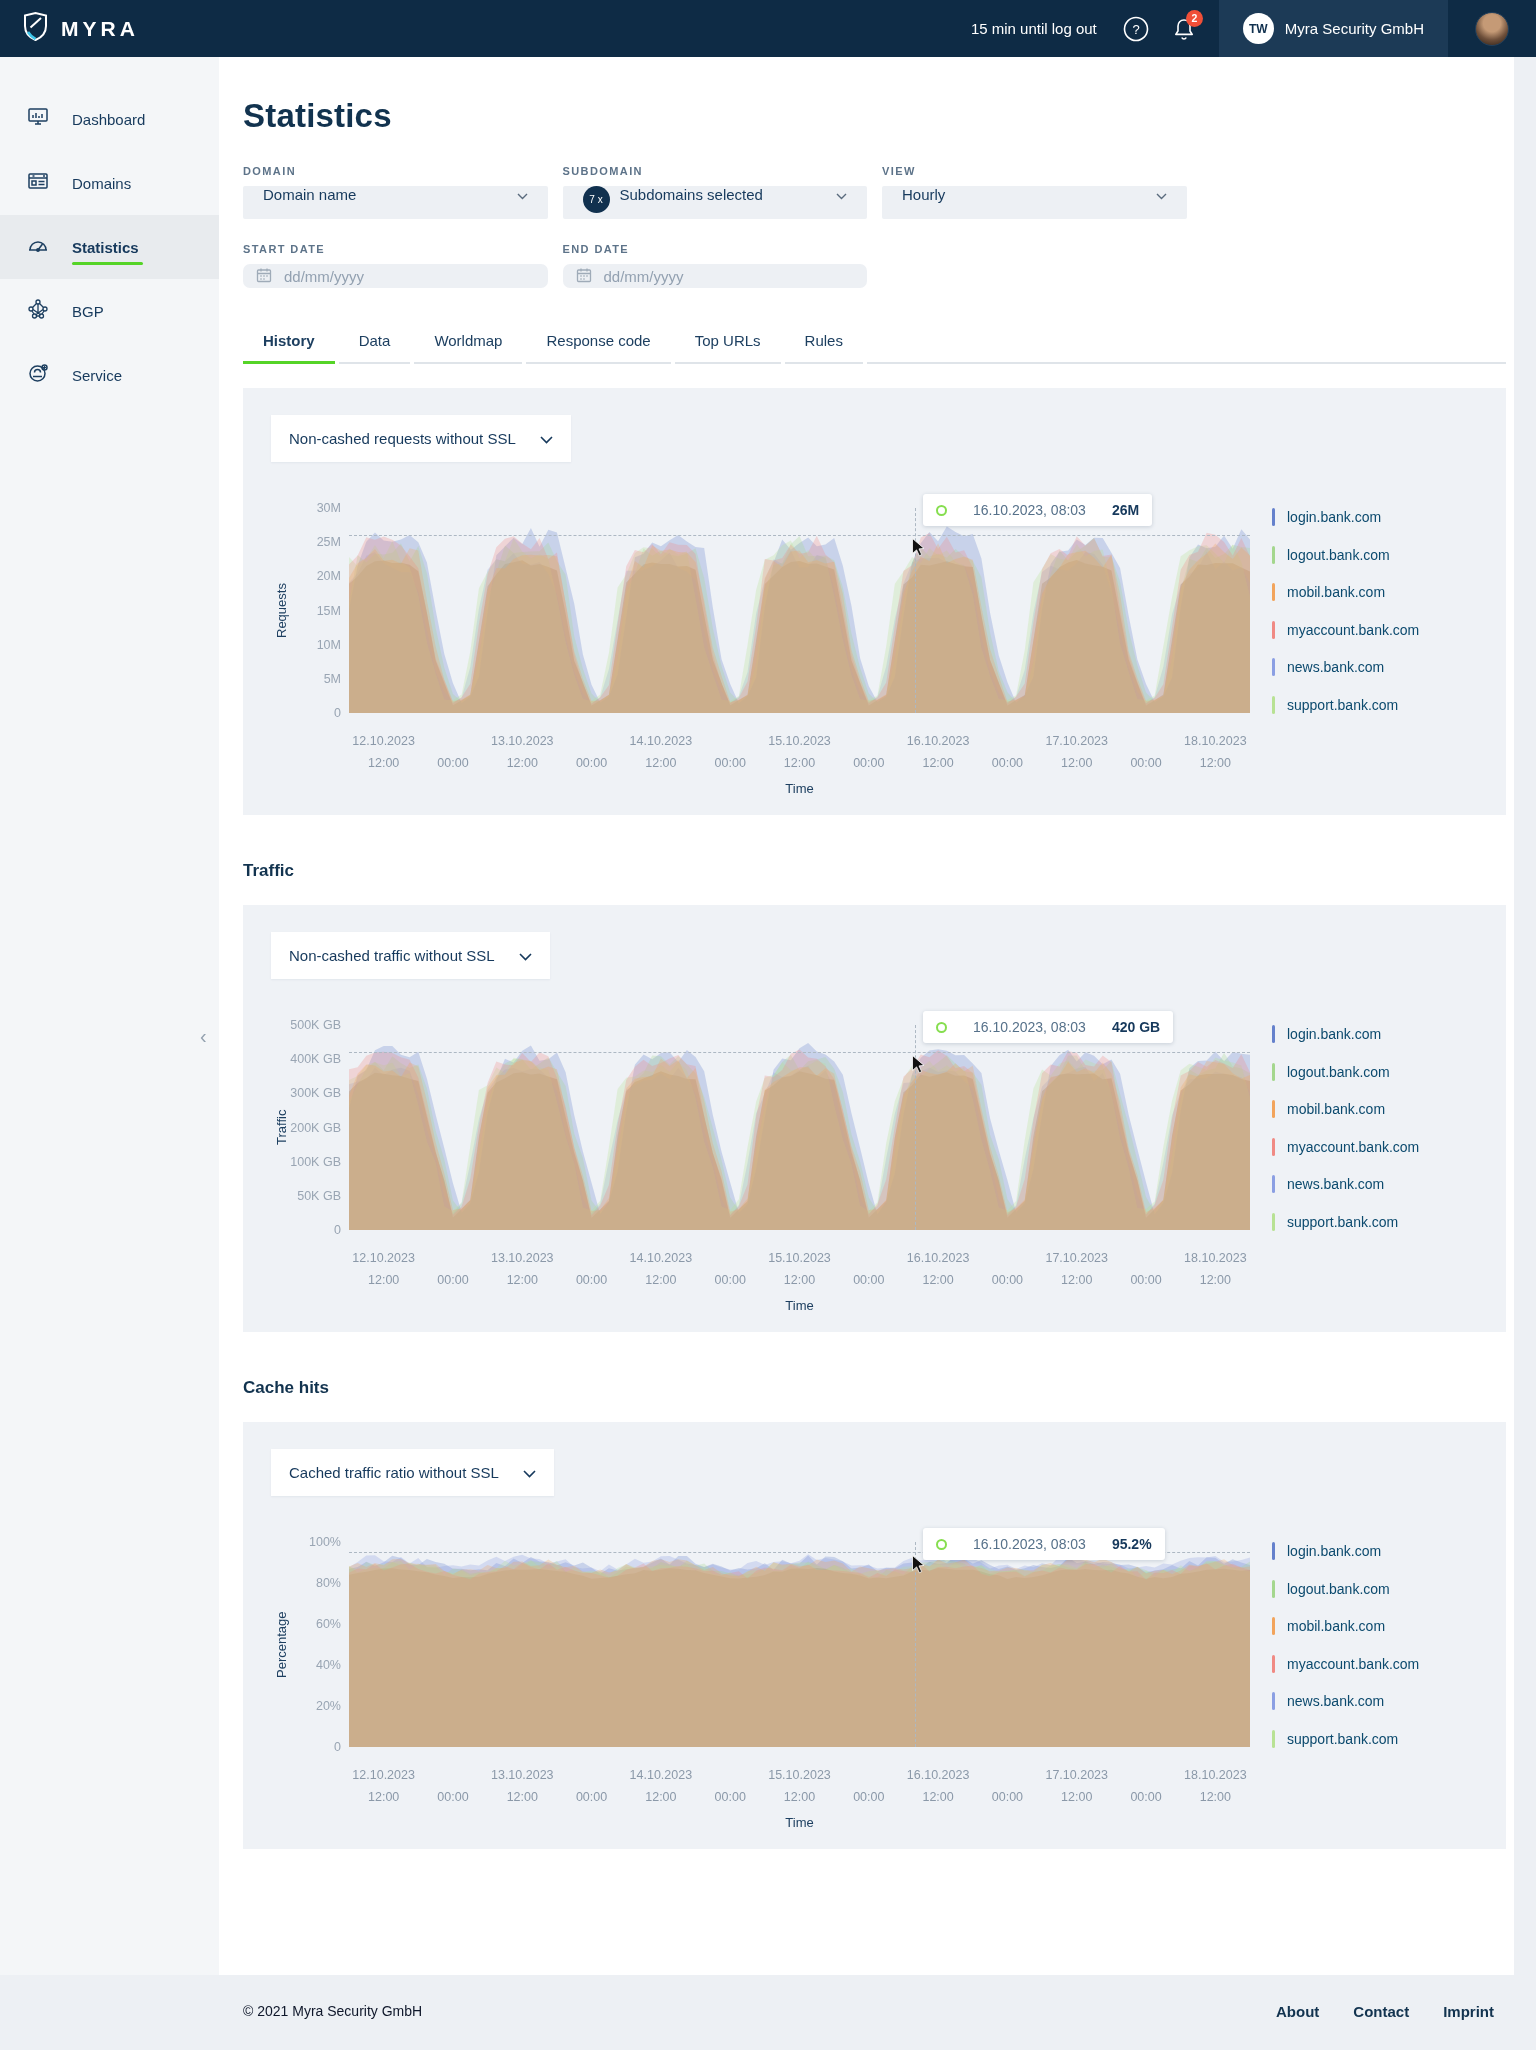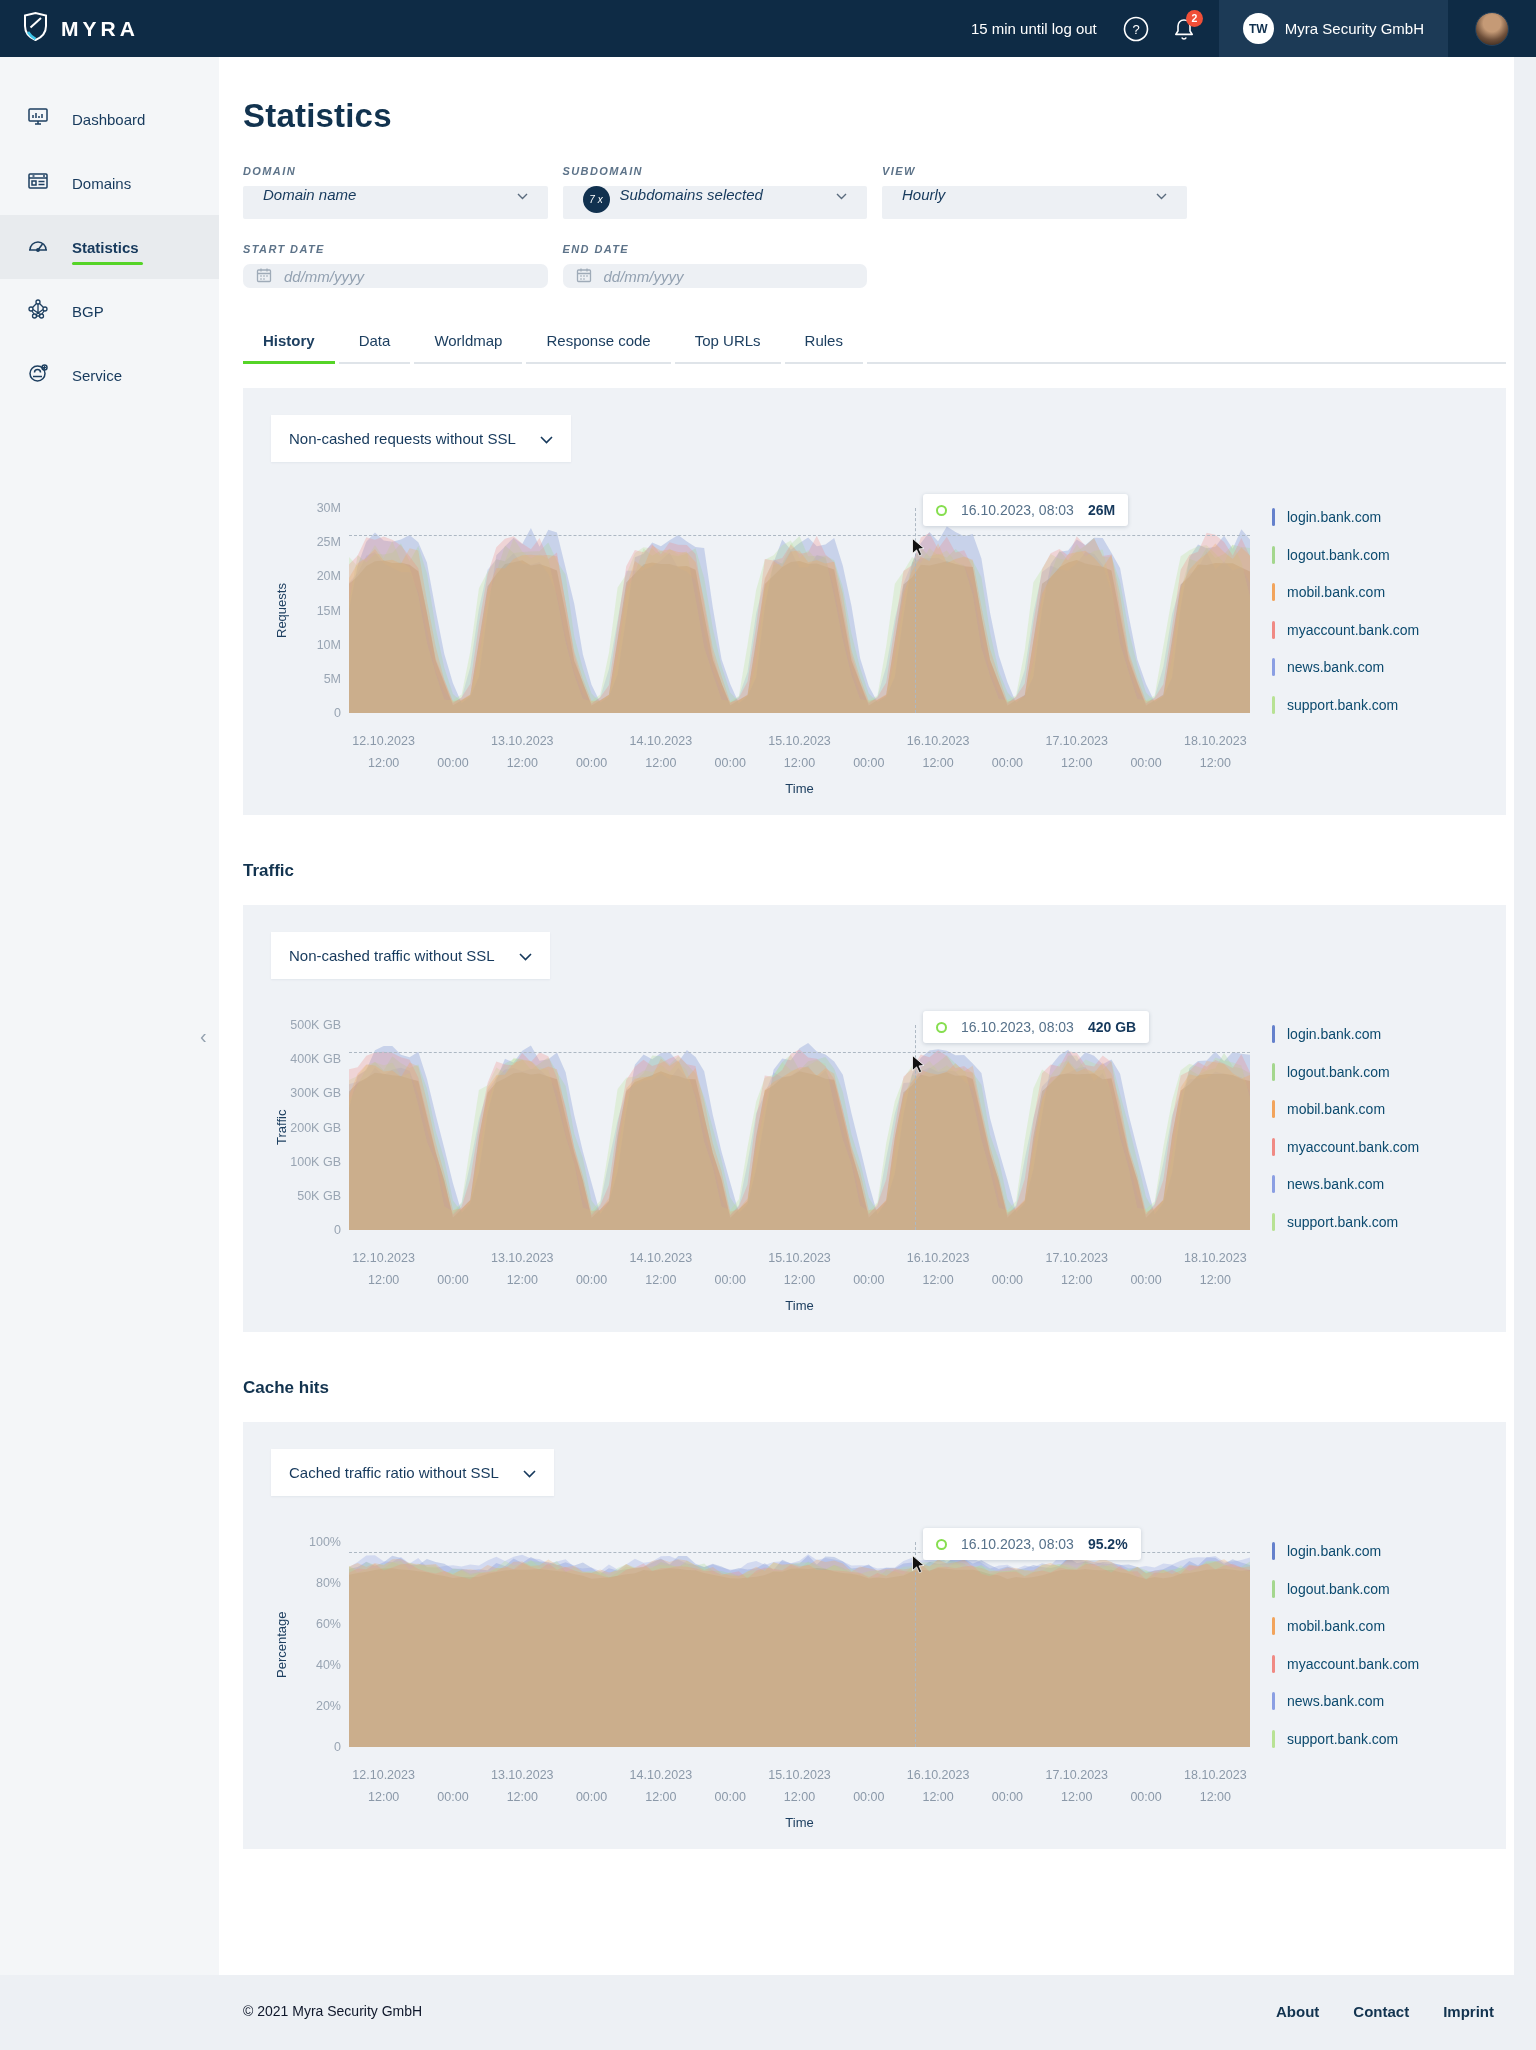--- a/index.html
+++ b/index.html
@@ -28,21 +28,21 @@
   .side-item.active { background:#e8ebee; }
   .side-item.active .lbl { font-weight:bold; position:relative; }
   .side-item.active .lbl:after { content:""; position:absolute; left:0; right:-4px; bottom:-9px; height:3px; background:#55d427; border-radius:2px; }
   .collapse-chev { position:absolute; left:200px; top:968px; color:#93a1af; font-size:20px; cursor:pointer; }
 
   .main { flex:1; background:#fff; margin-right:22px; padding:0 8px 40px 24px; }
 
   h1.page-title { font-size:33px; font-weight:bold; color:#12334f; margin-top:40px; letter-spacing:.2px; }
 
   
-  .filters { display:grid; grid-template-columns:repeat(4,1fr); column-gap:15px; margin-top:30px;font-style:italic; }
+  .filters { display:grid; grid-template-columns:repeat(4,1fr); column-gap:15px; margin-top:30px; }
   .filters.row2 { grid-template-columns:repeat(4,1fr); margin-top:24px; }
   .f-label { font-size:11px; letter-spacing:1.4px; color:#5d7389; font-weight:bold; margin-bottom:9px; }
   .select { height:33px; background:#edf0f4; display:flex; align-items:flex-start; padding:0 20px; font-size:15px; color:#16395c; cursor:pointer; border-radius:2px; }
   .select .chev { margin-left:auto; }
   .pill { background:#11314f; color:#fff; width:27px; height:27px; border-radius:50%; font-size:10px; display:flex; align-items:center; justify-content:center; margin-right:10px; flex:none; }
   .date-input { height:24px; background:#edf0f4; display:flex; align-items:center; gap:12px; padding:0 13px; border-radius:7px; cursor:text; }
   .date-input span { font-size:15px; color:#93a1b1; }
 
   
   .tabs { display:flex; margin-top:44px; }
@@ -55,21 +55,21 @@
   .chart-select { display:inline-flex; align-items:center; background:#fff; border:none; padding:15px 18px; font-size:15px; color:#16395c; font-family:inherit; cursor:pointer; box-shadow:0 1px 2px rgba(20,50,80,.06); }
   .chart-select .chev { margin-left:24px; }
   .chart-area { display:flex; align-items:flex-start; margin-top:46px; }
   .y-title { width:20px; height:205px; display:flex; align-items:center; justify-content:center; color:#1d3f60; font-size:13px; writing-mode:vertical-rl; transform:rotate(180deg); flex:none; }
   .y-labels { width:58px; height:205px; position:relative; flex:none; }
   .y-labels span { position:absolute; right:8px; font-size:12.5px; color:#99a5b3; white-space:nowrap; }
   .plot { flex:1; height:205px; position:relative; margin-bottom:92px; }
   .plot svg.areas { position:absolute; inset:0; width:100%; height:100%; }
   .hline { position:absolute; left:0; right:0; border-top:1px dashed #adb8c3; }
   .vline { position:absolute; top:0; bottom:0; border-left:1px dashed #adb8c3; }
-  .tooltip { position:absolute; top:-14px; background:#fff; border-radius:3px; box-shadow:0 1px 4px rgba(20,50,80,.18); display:flex; align-items:center; gap:14px; padding:8px 13px; white-space:nowrap; z-index:3; }
+  .tooltip { position:absolute; top:-14px; background:#fff; border-radius:3px; box-shadow:0 1px 4px rgba(20,50,80,.18); display:flex; align-items:center; gap:26px; padding:8px 13px; white-space:nowrap; z-index:3; }
   .tt-ring { width:11px; height:11px; border:2px solid #86de4f; border-radius:50%; flex:none; }
   .tt-time { font-size:14px; color:#56718a; }
   .tt-val { font-size:14px; font-weight:bold; color:#16395c; }
   .cursor { position:absolute; z-index:4; }
   .xaxis { position:absolute; left:0; right:0; top:205px; }
   .x-dates, .x-times { position:relative; height:16px; }
   .x-dates { margin-top:21px; }
   .x-times { margin-top:6px;text-align:center; }
   .x-dates span, .x-times span { position:absolute; transform:translateX(-50%); font-size:12.5px; color:#8b99a9; white-space:nowrap; }
   .x-title { text-align:center; margin-top:9px; font-size:13px; color:#1d3f60; }

